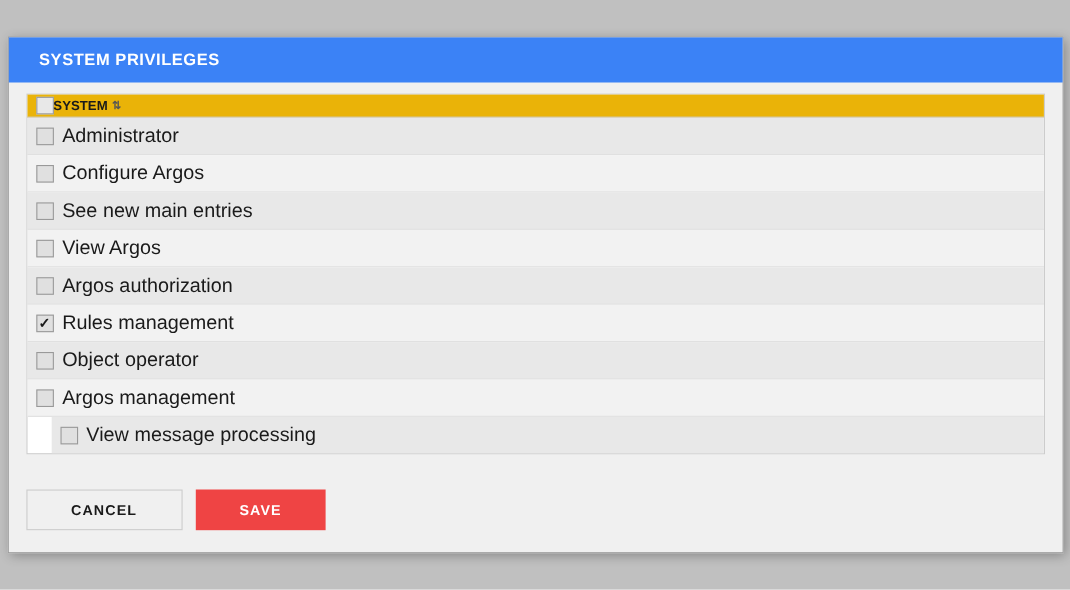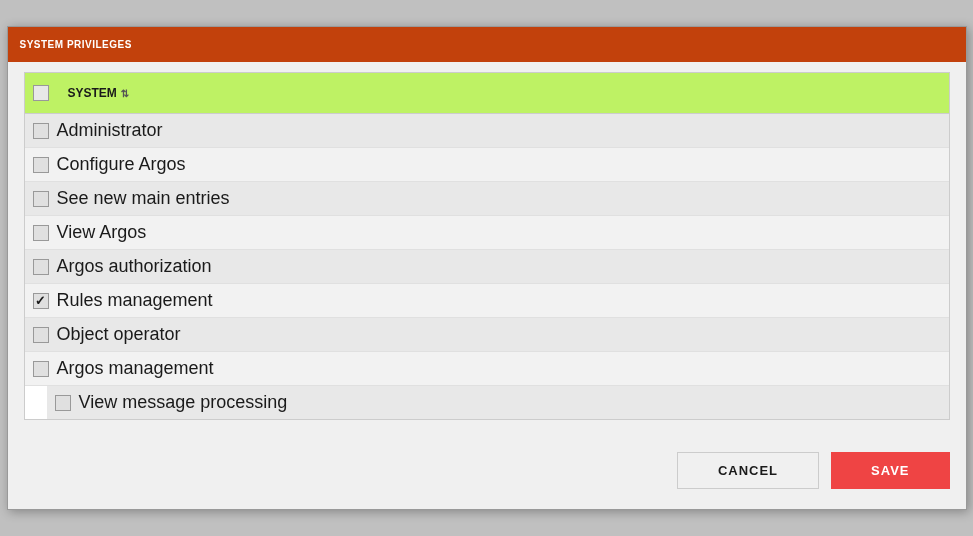--- a/index.html
+++ b/index.html
@@ -19,44 +19,44 @@
     }
 
     .dialog {
       width: 960px;
       background: #f0f0f0;
       border: 1px solid #999;
       box-shadow: 2px 2px 10px rgba(0,0,0,0.3);
     }
 
     .dialog-header {
-      background: #c2410c;
+      background: #3b82f6;
       color: #ffffff;
-      padding: 12px 12px;
-      font-size: 10px;
+      padding: 12px 28px;
+      font-size: 15px;
       font-weight: bold;
       letter-spacing: 0.5px;
     }
 
     .dialog-body {
       padding: 10px 16px 16px 16px;
     }
 
     .table-container {
       border: 1px solid #cccccc;
       background: #ffffff;
     }
 
     .table-header {
       display: flex;
       align-items: center;
-      background: #bef264;
+      background: #eab308;
       border-bottom: 1px solid #cccccc;
-      padding: 12px 8px;
-      gap: 19px;
+      padding: 2px 8px;
+      gap: 0;
     }
 
     .checkbox-placeholder {
       width: 16px;
       height: 16px;
       border: 1px solid #999;
       background: #e8e8e8;
       display: inline-block;
       flex-shrink: 0;
     }
@@ -121,21 +121,21 @@
     }
 
     .checkmark {
       color: #1a1a1a;
       font-weight: bold;
       font-size: 13px;
     }
 
     .dialog-footer {
       display: flex;
-      justify-content: flex-end;
+      justify-content: flex-start;
       padding: 16px 16px 20px 16px;
       gap: 12px;
     }
 
     .btn {
       padding: 10px 40px;
       font-size: 13px;
       font-weight: bold;
       letter-spacing: 1px;
       border: none;

